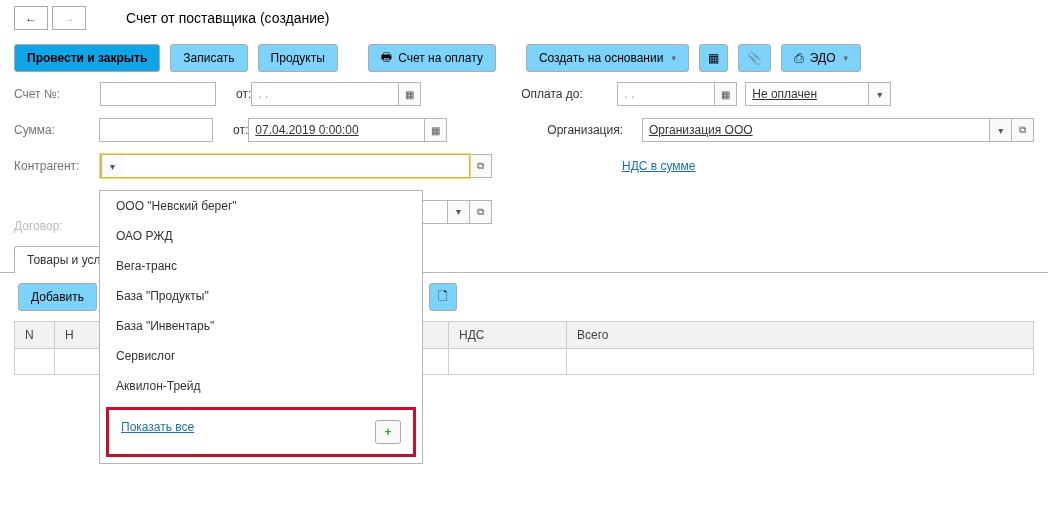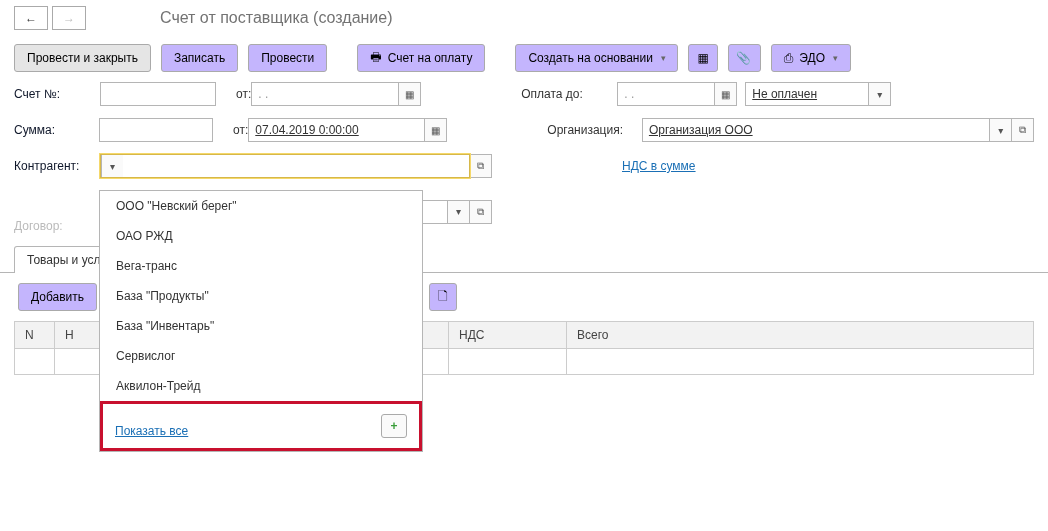--- a/index.html
+++ b/index.html
@@ -13,35 +13,35 @@
     height: 531px;
     overflow: hidden;
     position: relative;
   }
   .nav-row { display: flex; align-items: center; padding: 6px 14px 0 14px; gap: 4px; }
   .nav-btn {
     background: #fff; border: 1px solid #aaa; height: 24px; width: 34px;
     display: flex; align-items: center; justify-content: center; cursor: pointer;
   }
   .nav-btn.disabled { color: #bbb; cursor: default; }
-  .title { font-size: 16px; color: #737373; margin-left: 70px; }
+  .title { font-size: 14px; color: #000000; margin-left: 36px; }
 
   .toolbar { display: flex; align-items: center; gap: 10px; padding: 14px 14px 10px 14px; }
   .btn {
-    background: #c4b5fd; border: 1px solid #aaa; border-radius: 3px;
+    background: #7dd3fc; border: 1px solid #aaa; border-radius: 3px;
     padding: 5px 12px; font-size: 12px; cursor: pointer; display: flex;
     align-items: center; gap: 6px; height: 28px;
   }
-  .btn-primary { background: #e5e5e5; font-weight: normal; }
+  .btn-primary { background: #0ea5e9; font-weight: bold; }
   .btn-icon-only { padding: 5px 8px; }
   .btn .chev { font-size: 9px; color: #666; margin-left: 2px; }
 
   .form-area { padding: 0 14px; }
   .form-row { display: flex; align-items: center; margin-bottom: 12px; }
-  .lbl { width: 86px; color: #0f172a; }
+  .lbl { width: 86px; color: #737373; }
   .lbl-dim { color: #bbb; margin-top: 29px; }
   .lbl2 { margin-left: 20px; color: #333; }
   .fld {
     border: 1px solid #b5b5b5; height: 24px; background: #fff;
     display: flex; align-items: center; position: relative;
   }
   .fld-input { flex: 1; padding: 0 6px; color: #999; }
   .fld-text { flex: 1; padding: 0 6px; color: #333; text-decoration: underline; }
   .fld-btn {
     width: 22px; height: 100%; border-left: 1px solid #b5b5b5;
@@ -55,22 +55,22 @@
   }
   .highlight-field { box-shadow: 0 0 0 1px #f5d86a; border-color: #d6b84a; }
   .link { color: #1a6fb5; text-decoration: underline; cursor: pointer; }
 
   .dropdown {
     position: absolute; left: 99px; top: 190px; width: 324px;
     background: #fff; border: 1px solid #b5b5b5; z-index: 10;
   }
   .dd-item { padding: 8px 16px; cursor: pointer; }
   .dd-footer {
-    display: flex; align-items: flex-end; justify-content: space-between;
-    padding: 10px 12px; border: 3px solid #c8102e; 
+    display: flex; align-items: flex-start; justify-content: space-between;
+    padding: 10px 12px; border: 3px solid #c8102e; margin: 6px;
   }
   .plus-btn {
     width: 26px; height: 24px; border: 1px solid #aaa; border-radius: 3px;
     background: #fafafa; display: flex; align-items: center; justify-content: center;
     color: #3a9d3a; font-weight: bold; cursor: pointer;
   }
 
   .tabbar { display: flex; padding: 0 14px; border-bottom: 1px solid #b5b5b5; margin-top: 10px; }
   .tab {
     padding: 6px 12px; border: 1px solid #b5b5b5; border-bottom: none;
@@ -103,21 +103,21 @@
     </div>
   <div class="nav-btn disabled">
       <span>→</span>
     </div>
   <div class="title">Счет от поставщика (создание)</div>
 </div>
 
 <div class="toolbar">
   <button class="btn btn-primary">Провести и закрыть</button>
   <button class="btn">Записать</button>
-  <button class="btn">Провести</button>
+  <button class="btn">Продукты</button>
   <div style="width:10px"></div>
   <button class="btn">
     <span>🖶</span>
     <span>Счет на оплату</span>
   </button>
   <div style="width:10px"></div>
   <button class="btn">
     <span>Создать на основании</span>
     <span class="chev">▾</span>
   </button>

